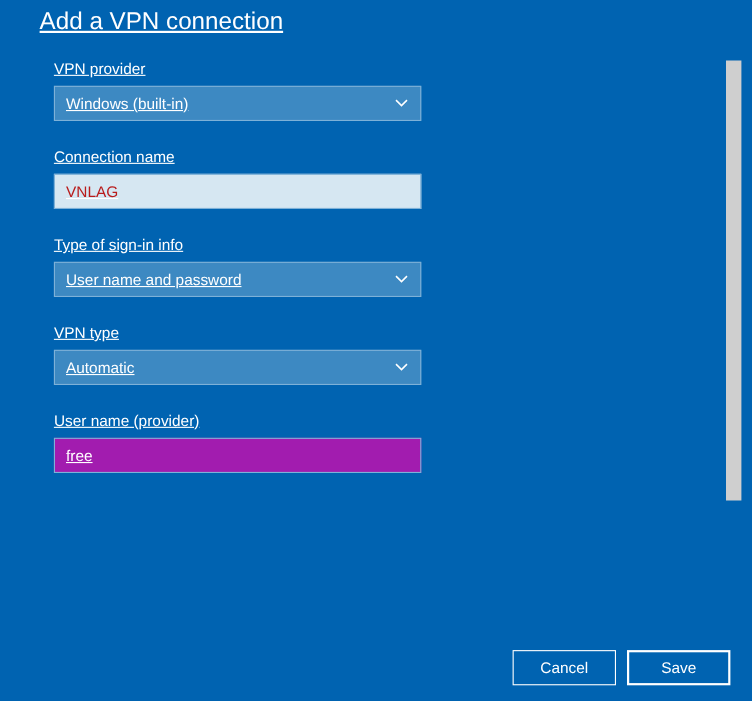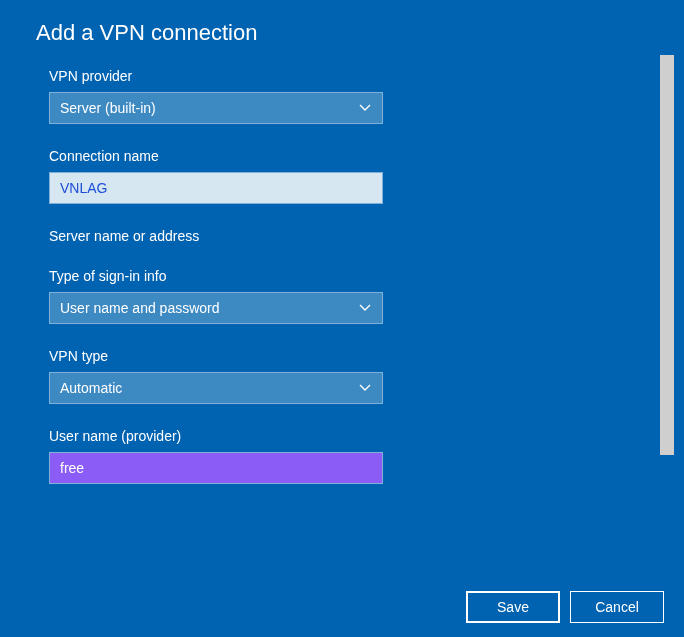--- a/index.html
+++ b/index.html
@@ -6,23 +6,24 @@
     body {
       width: 684px;
       height: 637px;
       background: #0063b1;
       font-family: "Segoe UI", Tahoma, sans-serif;
       color: #ffffff;
       position: relative;
       overflow: hidden;
     }
     .content {
-      padding: 20px 36px 0 36px;
+      padding: 6px 36px 0 36px;
       height: 570px;
       position: relative;
+      text-decoration: underline;
     }
     .page-title {
       font-size: 22px;
       font-weight: 300;
       margin-bottom: 22px;
     }
     .field-group {
       margin-bottom: 24px;
       margin-left: 13px;
     }
@@ -52,27 +53,27 @@
       align-items: center;
       justify-content: center;
     }
     .text-input {
       width: 334px;
       height: 32px;
       background: #d6e7f2;
       border: 1px solid #7db1d8;
       padding: 0 10px;
       font-size: 14px;
-      color: #1d4ed8;
+      color: #b91c1c;
       font-family: inherit;
       display: flex;
       align-items: center;
     }
     .text-input.greyed {
-      background: #8b5cf6;
+      background: #a21caf;
       color: #ffffff;
     }
     .scrollbar-thumb {
       width: 100%;
       height: 400px;
       background: #cfcfcf;
       position: absolute;
       top: 0;
     }
     .scroll-container {
@@ -108,38 +109,37 @@
   </style>
 </head>
 <body>
 
 <div class="content">
   <h1 class="page-title">Add a VPN connection</h1>
 
   <div class="field-group">
     <label class="field-label">VPN provider</label>
     <div class="select-box">
-      <span>Server (built-in)</span>
+      <span>Windows (built-in)</span>
       <span class="chevron">
         <svg width="12" height="8" viewBox="0 0 12 8">
             <path d="M1 1 L6 6 L11 1" stroke="#ffffff" stroke-width="1.4" fill="none"></path>
           </svg>
       </span>
     </div>
   </div>
 
   <div class="field-group">
     <label class="field-label">Connection name</label>
     <div class="text-input">
       <span>VNLAG</span>
     </div>
   </div>
 
   <div class="field-group">
-    <label class="field-label">Server name or address</label>
   </div>
 
   <div class="field-group">
     <label class="field-label">Type of sign-in info</label>
     <div class="select-box">
       <span>User name and password</span>
       <span class="chevron">
         <svg width="12" height="8" viewBox="0 0 12 8">
             <path d="M1 1 L6 6 L11 1" stroke="#ffffff" stroke-width="1.4" fill="none"></path>
           </svg>
@@ -165,19 +165,19 @@
       <span>free</span>
     </div>
   </div>
 
   <div class="scroll-container">
     <div class="scrollbar-thumb"></div>
   </div>
 </div>
 
 <div class="footer">
+  <button class="btn secondary">
+    <span>Cancel</span>
+  </button>
   <button class="btn">
     <span>Save</span>
-  </button>
-  <button class="btn secondary">
-    <span>Cancel</span>
   </button>
 </div>
 
 </body></html>

